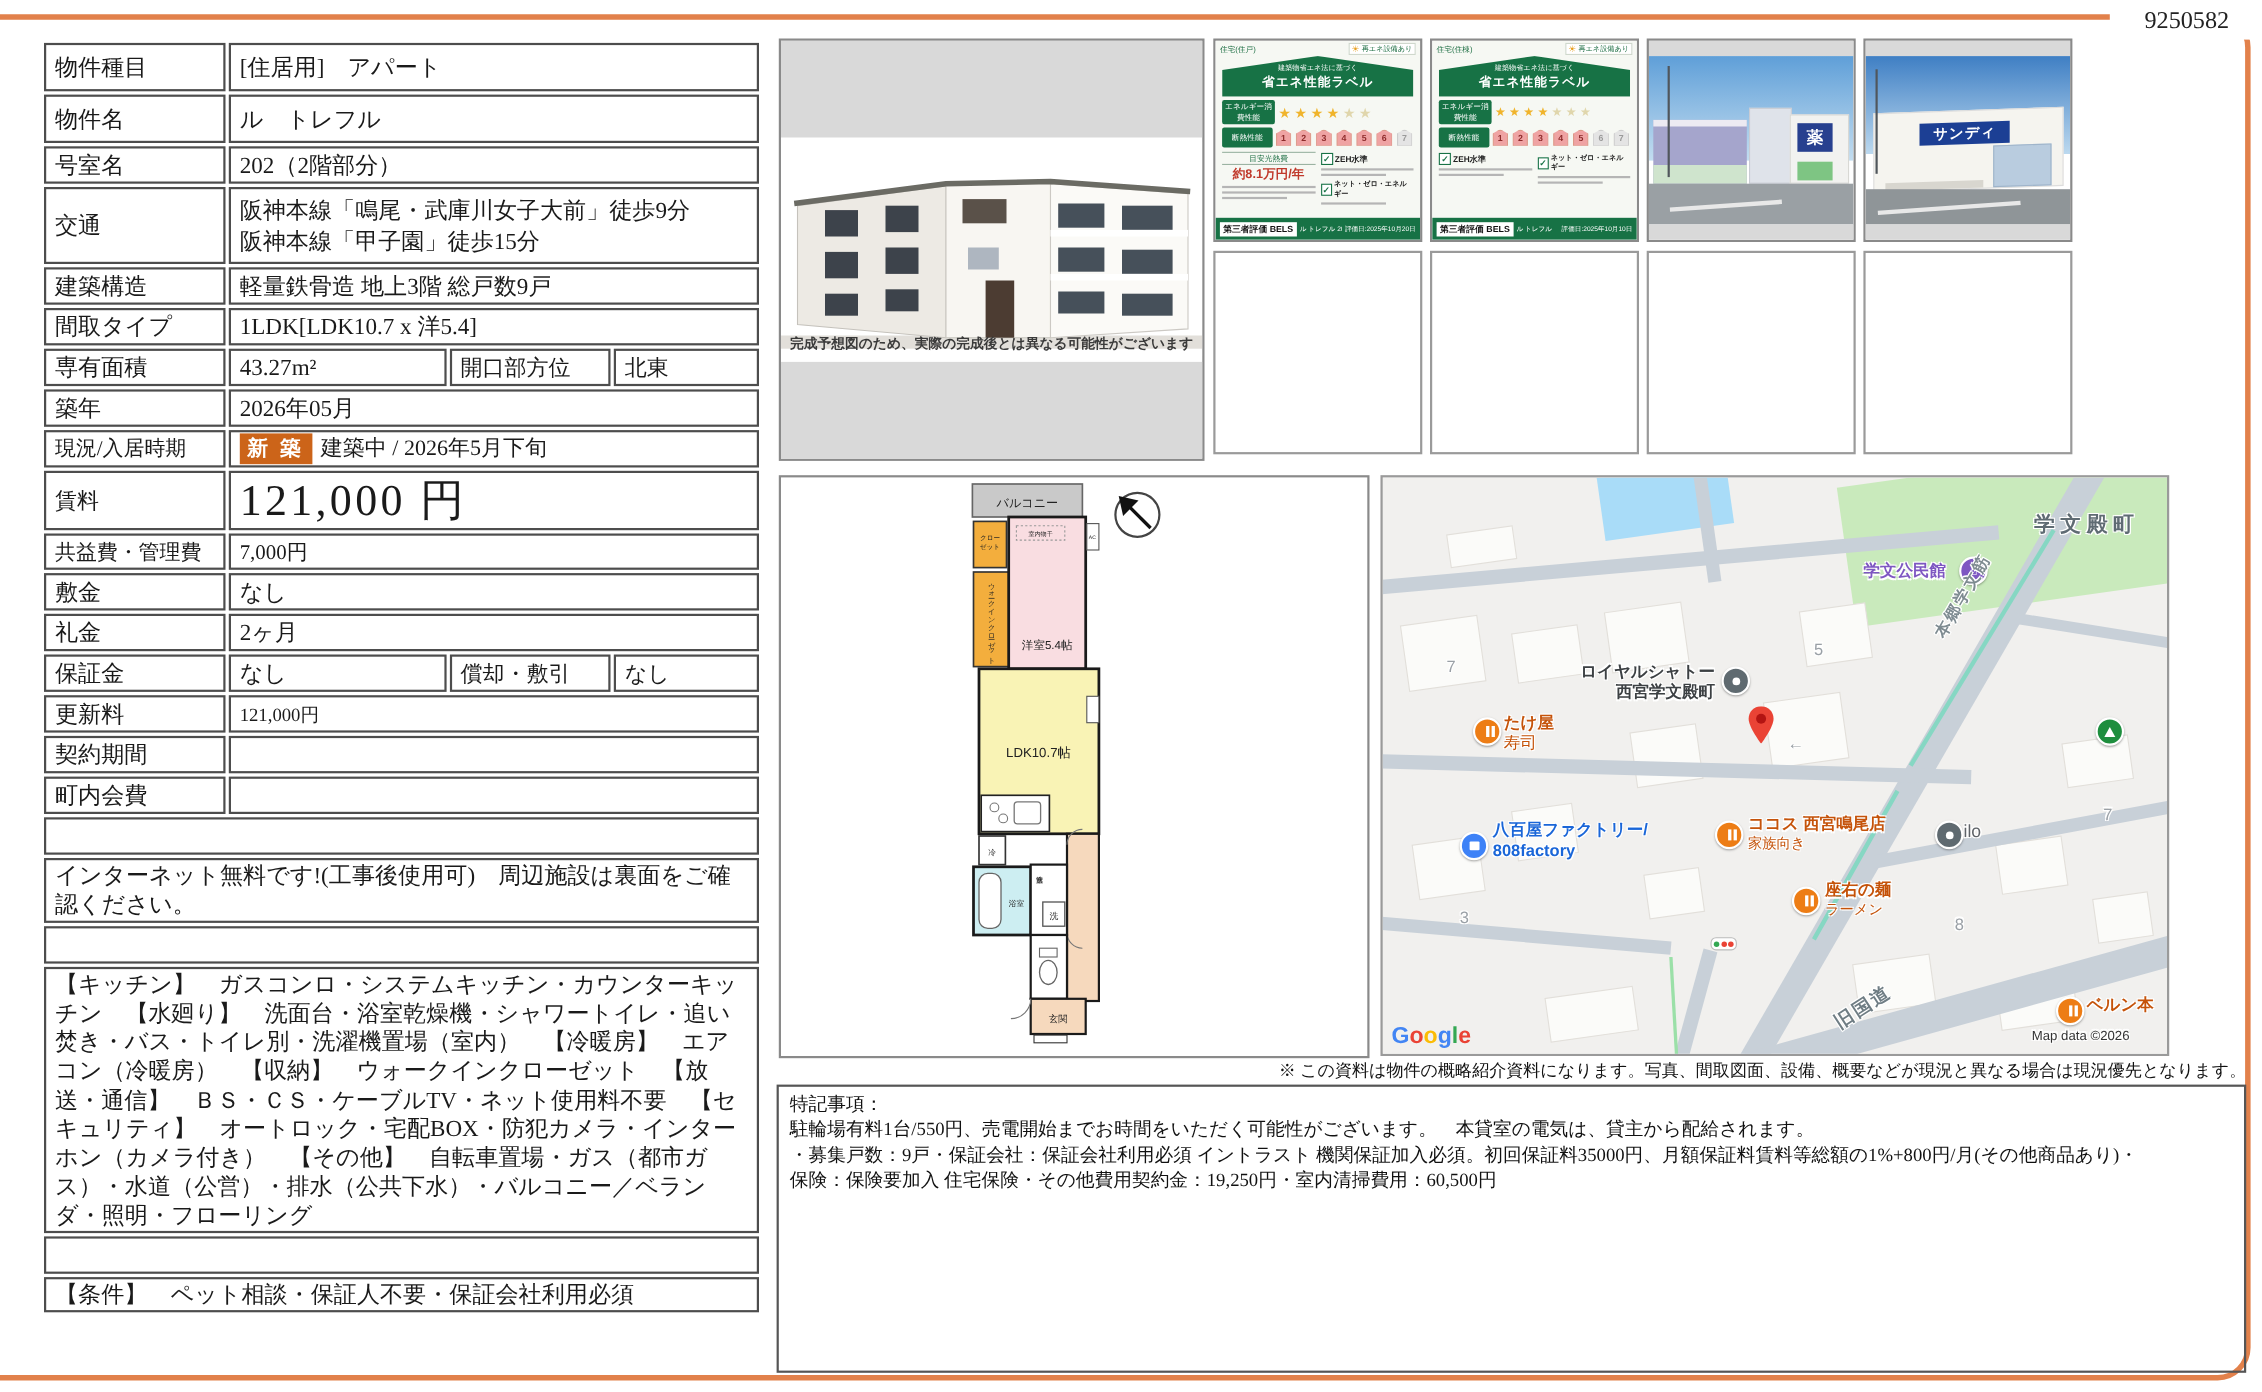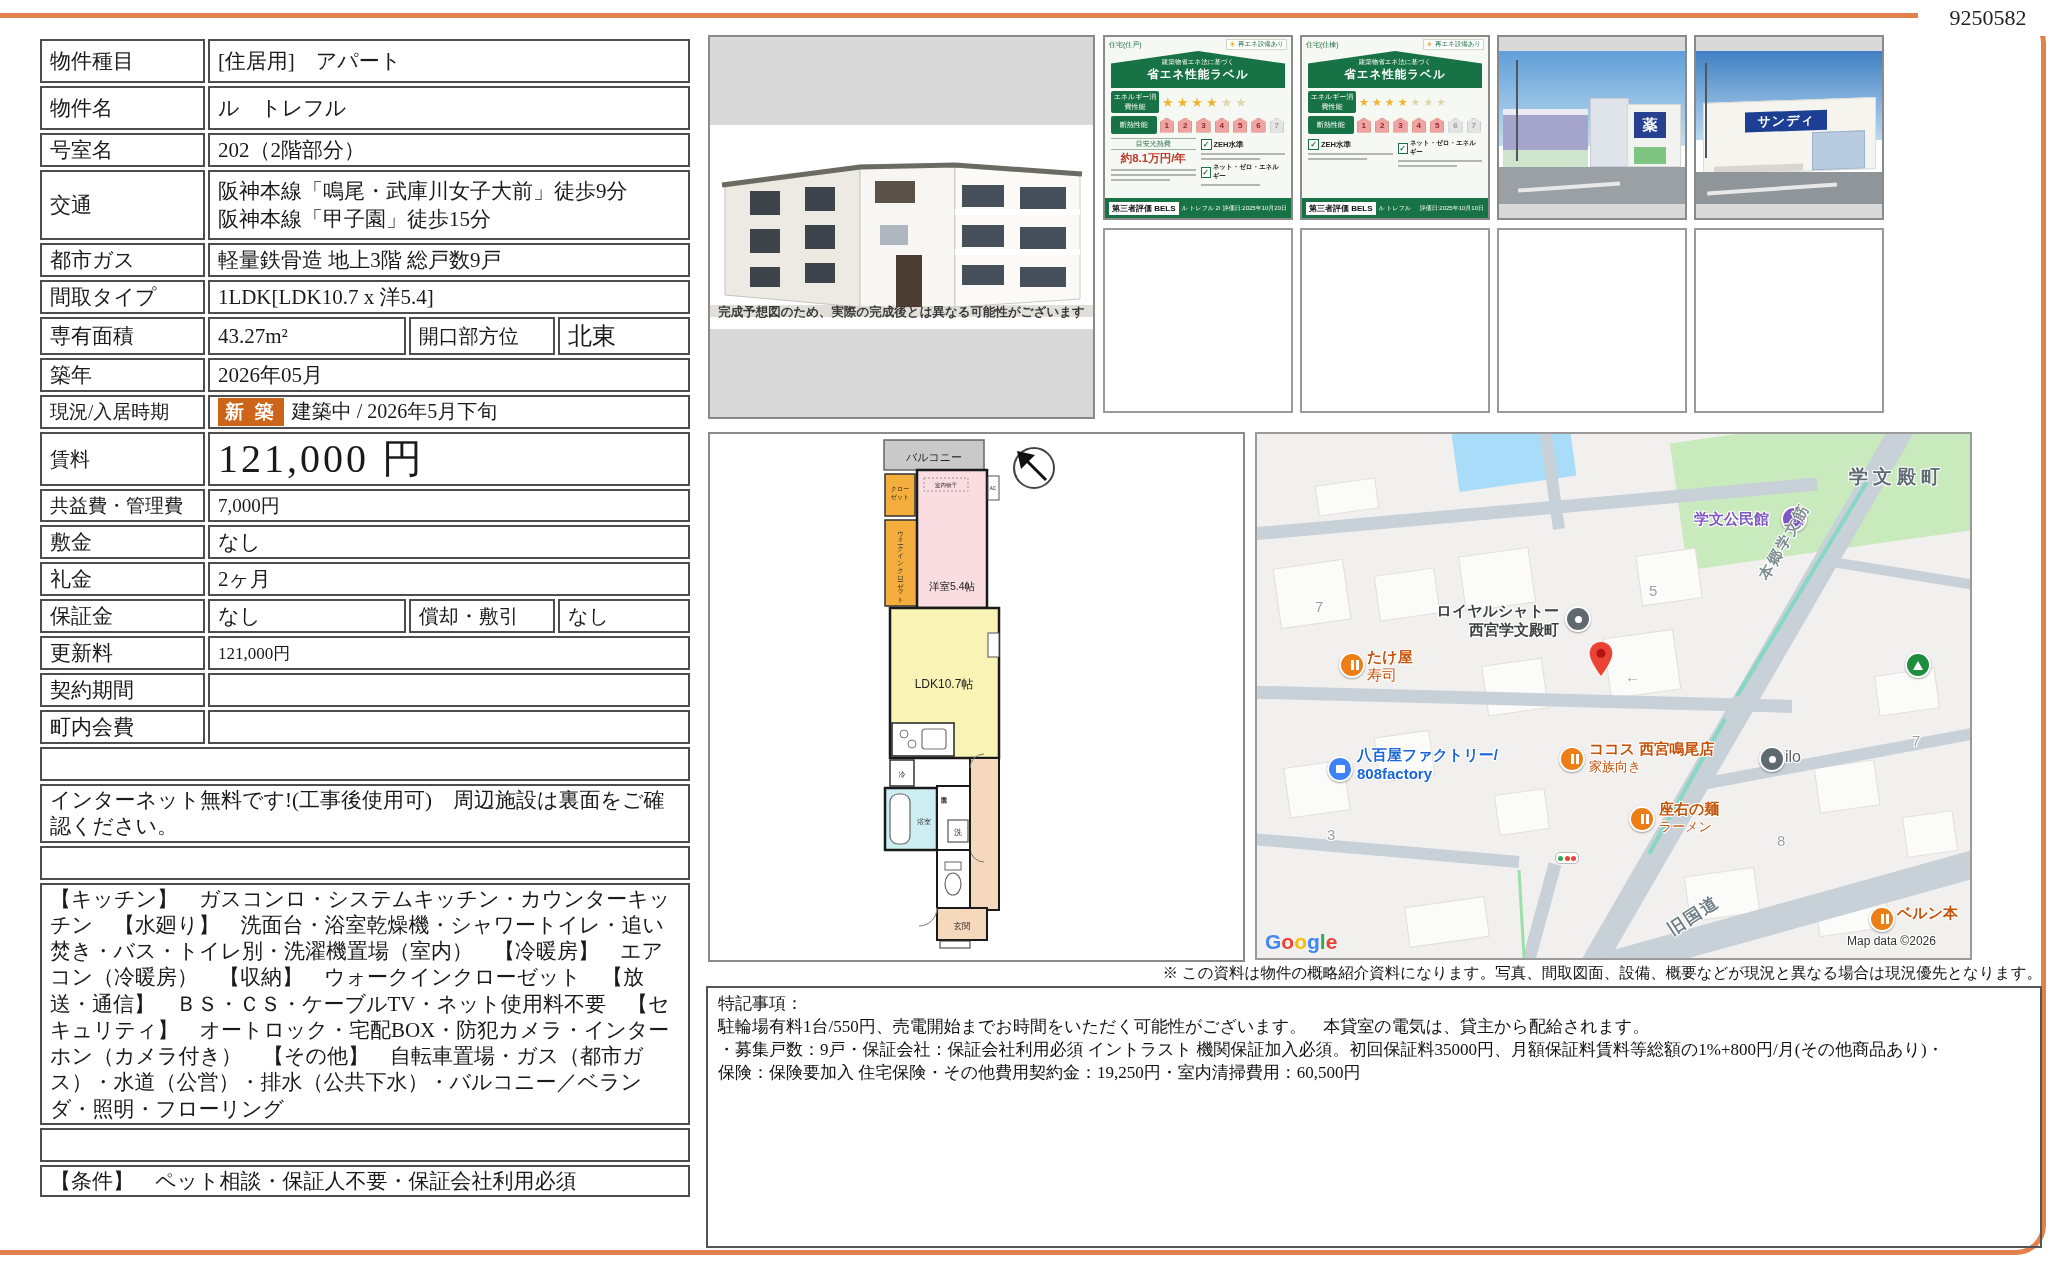--- a/index.html
+++ b/index.html
@@ -156,32 +156,32 @@
             <td colspan="3">202（2階部分）</td>
           </tr>
         <tr class="transport">
             <td class="lbl" style="height:64px">交通</td>
           <td colspan="3">
             <div>阪神本線「鳴尾・武庫川女子大前」徒歩9分</div>
             <div>阪神本線「甲子園」徒歩15分</div>
           </td>
           </tr>
         <tr>
-            <td class="lbl small-h">都市ガス</td>
+            <td class="lbl small-h">建築構造</td>
             <td colspan="3">軽量鉄骨造 地上3階 総戸数9戸</td>
           </tr>
         <tr>
             <td class="lbl small-h">間取タイプ</td>
             <td colspan="3">1LDK[LDK10.7 x 洋5.4]</td>
           </tr>
         <tr>
             <td class="lbl small-h">専有面積</td>
           <td>43.27m²</td>
           <td class="lbl" style="font-size:20px">開口部方位</td>
-          <td style="font-size:24px">北東</td>
+          <td style="font-size:20px">北東</td>
           </tr>
         <tr>
             <td class="lbl small-h">築年</td>
             <td colspan="3">2026年05月</td>
           </tr>
         <tr>
             <td class="lbl small-h" style="font-size:19px">現況/入居時期</td>
           <td colspan="3" style="font-size:20px">
             <span class="new-badge">新 築</span><span>建築中 / 2026年5月下旬</span>
           </td>

